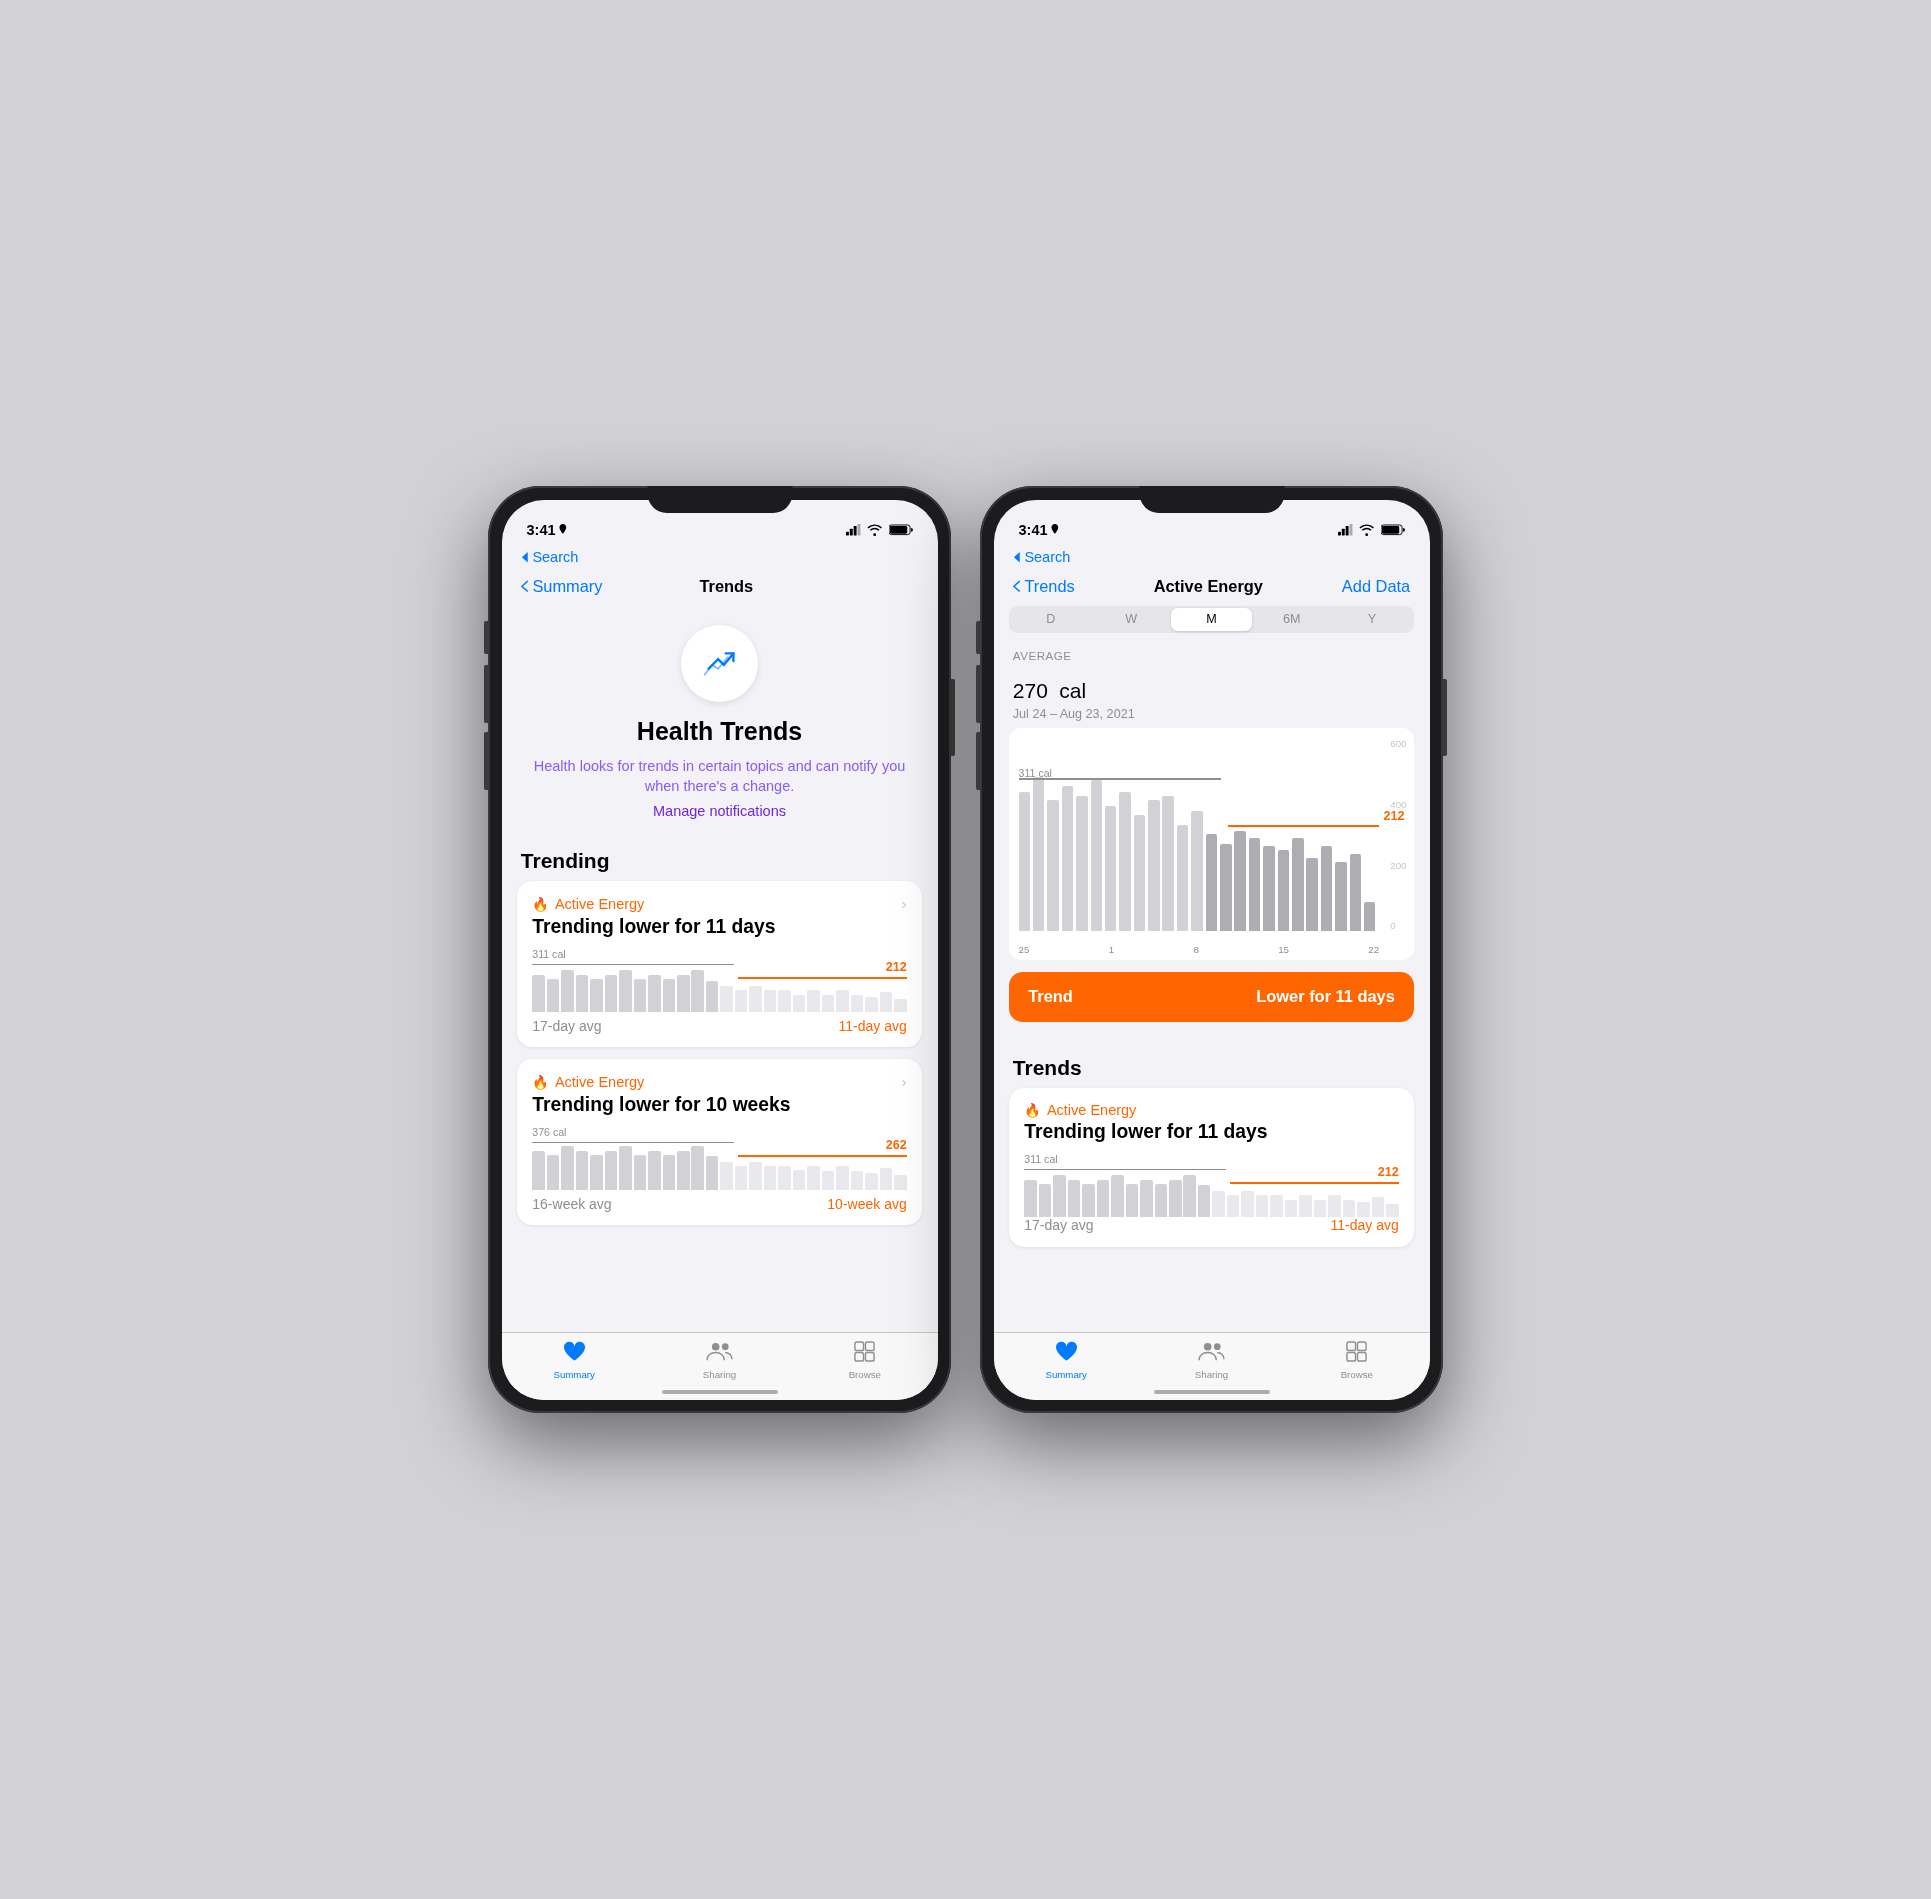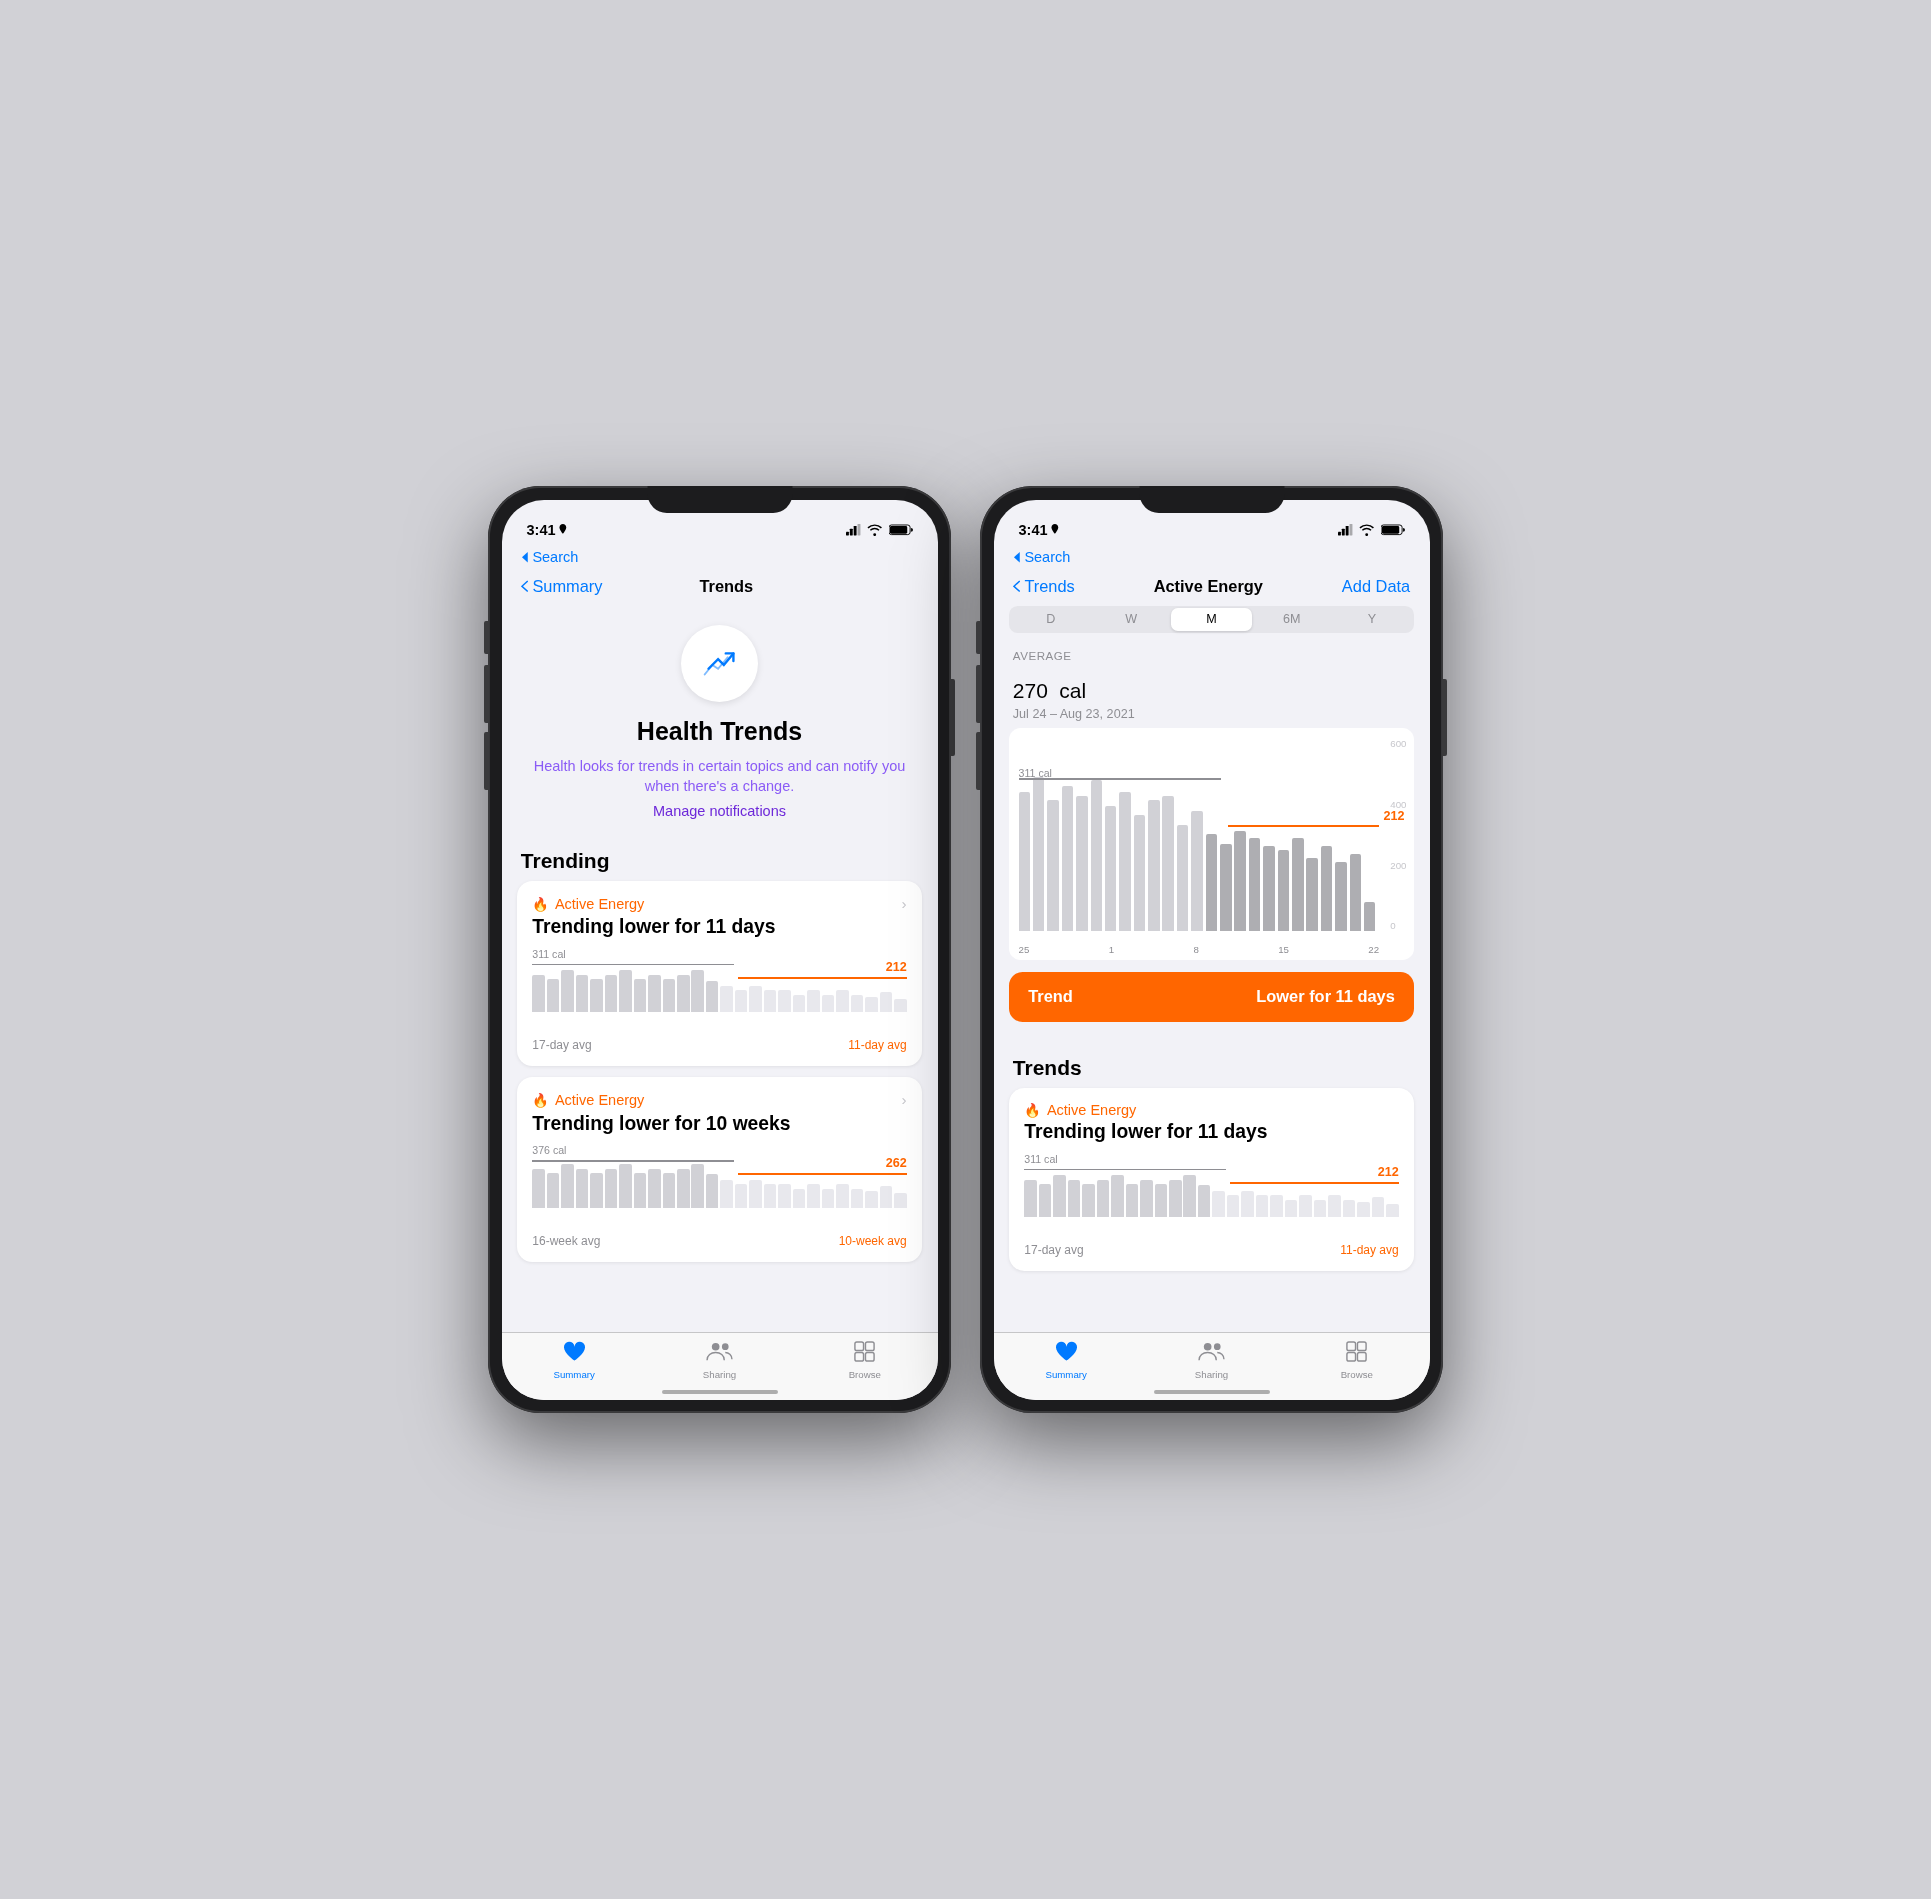--- a/index.html
+++ b/index.html
@@ -259,23 +259,22 @@
       top: 11.6px;
       right: 0;
       font-size: 12.6px;
       font-weight: 600;
       color: #ff6600;
     }
 
     .chart-footer {
       display: flex;
       justify-content: space-between;
-      font-size: 12px;
+      font-size: 14px;
       color: #8e8e93;
-      margin-top: 26px;
     }
 
     .chart-footer-right { color: #ff6600; font-weight: 500; }
 
     
     .tab-bar {
       display: flex;
       background: rgba(248,248,248,0.94);
       border-top: 1px solid #c6c6c8;
       padding: 7.7px 0 19.3px;

